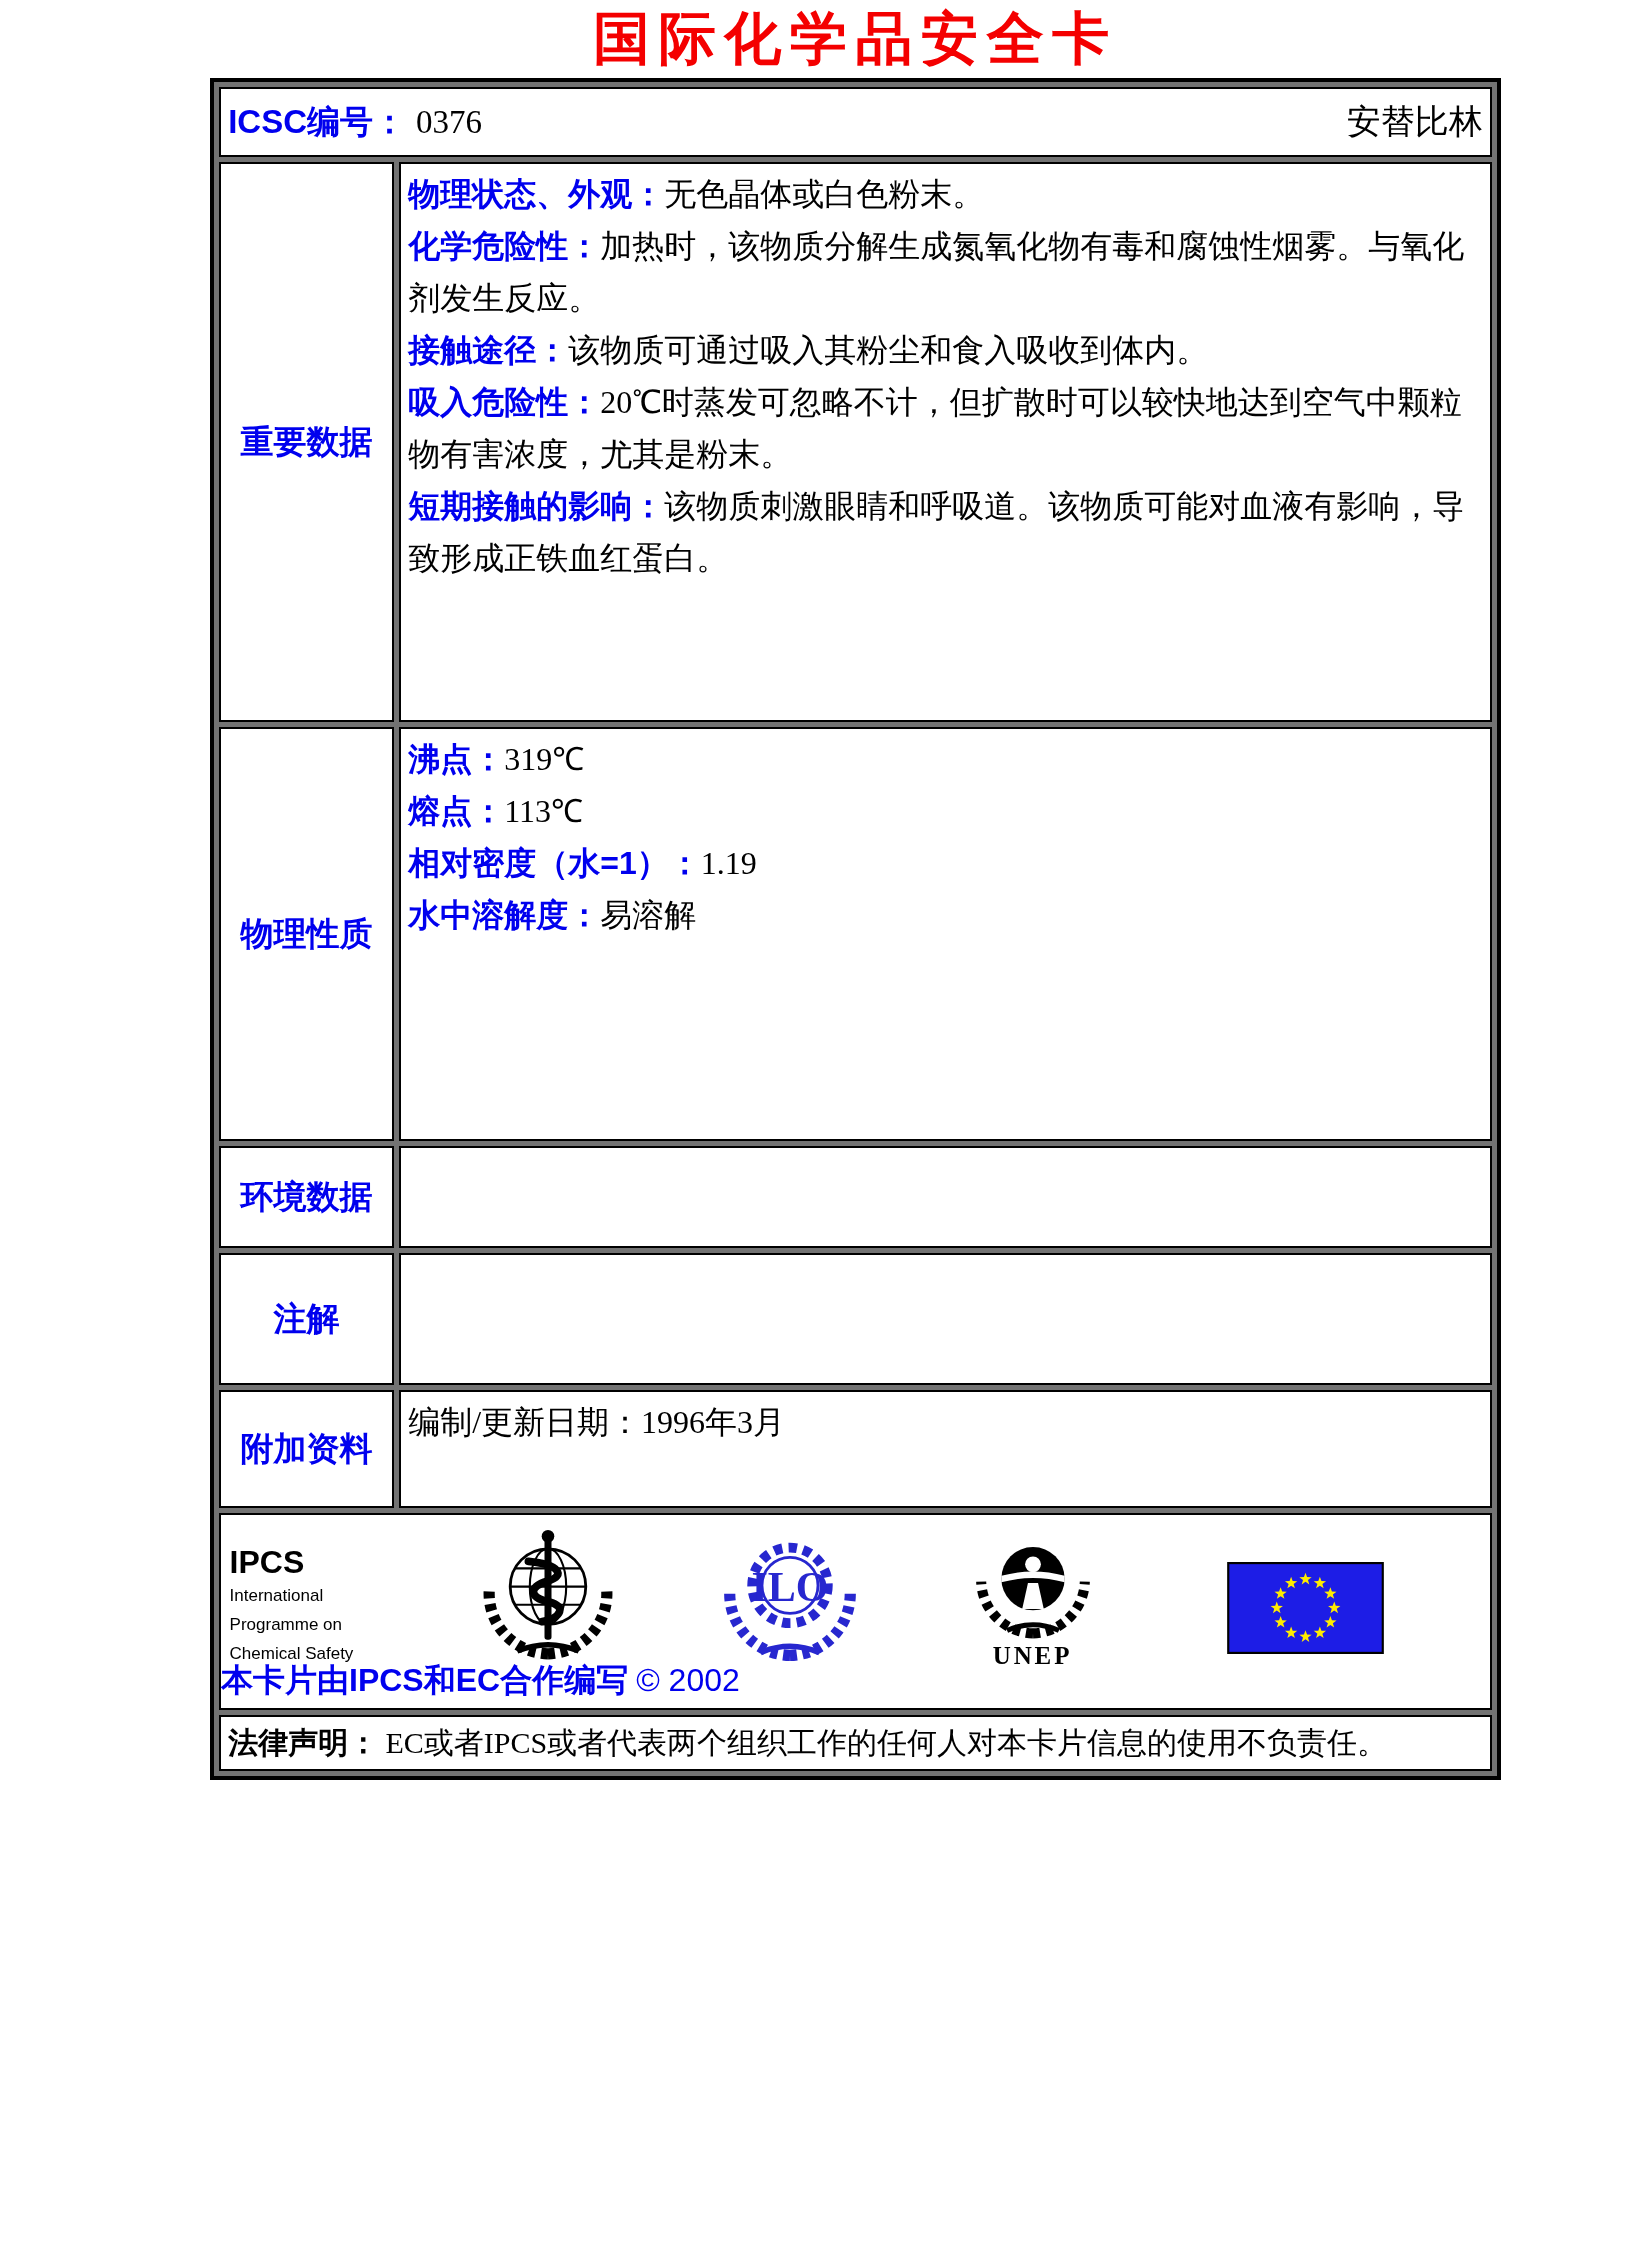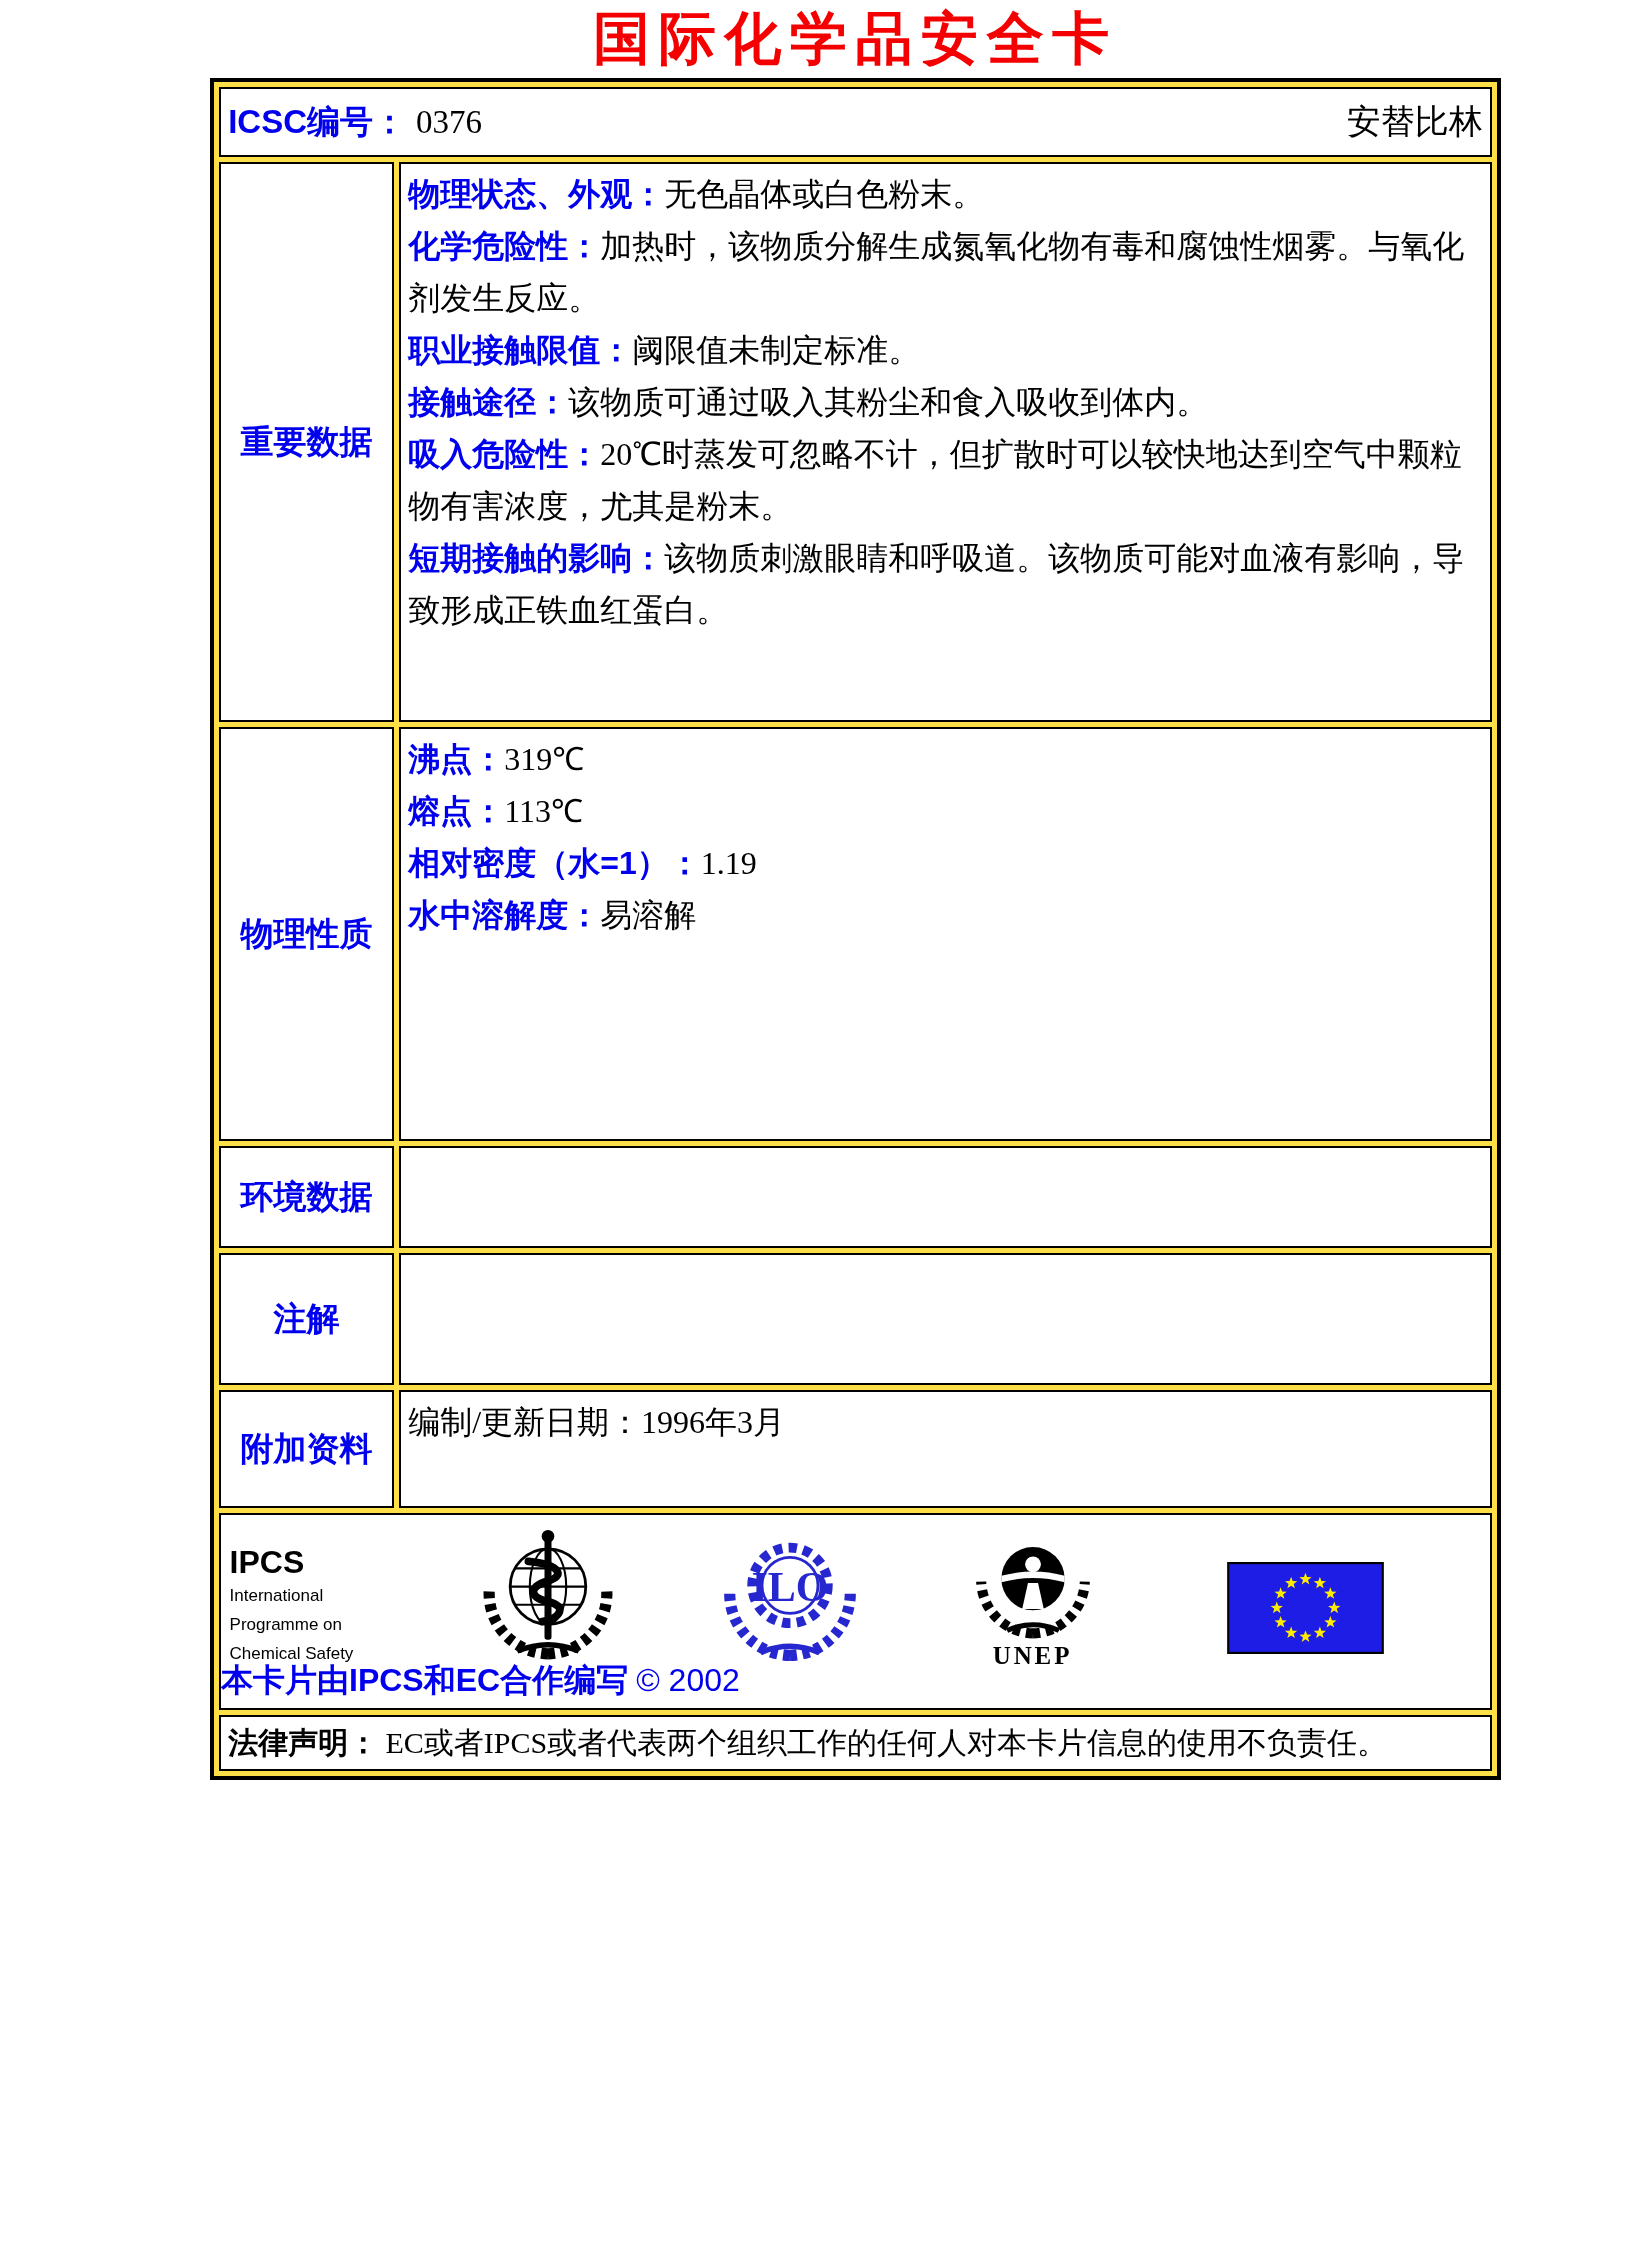--- a/index.html
+++ b/index.html
@@ -2,21 +2,21 @@
 <html style="font-size:11.5px"><head>
 <meta charset="utf-8">
 <style>
   html,body{margin:0;padding:0;background:#ffffff;}
   .page{position:relative;width:1646px;height:2261px;background:#ffffff;overflow:hidden;
         font-family:"Liberation Serif", serif;color:#000;}
   .title{position:absolute;left:210px;top:0px;width:1291px;margin:0;text-align:center;
          font-size:57px;line-height:75px;font-weight:bold;color:#f40000;letter-spacing:8.6px;
          font-family:"DejaVu Serif", serif;}
   .card{position:absolute;left:210px;top:78px;width:1291px;box-sizing:border-box;
-        border:4.3px solid #000;background:#fde047;display:grid;
+        border:4.3px solid #000;background:#737373;display:grid;
         grid-template-columns:175px 1fr;gap:5px;padding:5px;}
   .cell{border:2.2px solid #000;background:#fff;box-sizing:border-box;}
   .full{grid-column:1 / -1;}
   .label-cell{display:flex;align-items:center;justify-content:center;
               color:#0000ee;font-weight:bold;font-size:33px;
               font-family:"Liberation Sans", sans-serif;}
   .content-cell{padding:4.3px 4.3px 2.9px 7.2px;font-size:32px;line-height:52px;}
   .content-cell p{margin:0;}
   .blue-label{color:#0000ee;font-weight:bold;font-family:"Liberation Sans", sans-serif;}
   .black-label{color:#000;font-family:"Liberation Serif", serif;}
@@ -59,21 +59,20 @@
       </div>
       <div class="chem-name">安替比林</div>
     </div>
 
     <div class="cell label-cell h-imp">
       <span>重要数据</span>
     </div>
     <div class="cell content-cell h-imp">
       <p><span class="blue-label">物理状态、外观：</span><span>无色晶体或白色粉末。</span></p>
       <p><span class="blue-label">化学危险性：</span><span>加热时，该物质分解生成氮氧化物有毒和腐蚀性烟雾。与氧化剂发生反应。</span></p>
-      <p><span class="blue-label">职业接触限值：</span><span>阈限值未制定标准。</span></p>
       <p><span class="blue-label">接触途径：</span><span>该物质可通过吸入其粉尘和食入吸收到体内。</span></p>
       <p><span class="blue-label">吸入危险性：</span><span>20℃时蒸发可忽略不计，但扩散时可以较快地达到空气中颗粒物有害浓度，尤其是粉末。</span></p>
       <p><span class="blue-label">短期接触的影响：</span><span>该物质刺激眼睛和呼吸道。该物质可能对血液有影响，导致形成正铁血红蛋白。</span></p>
     </div>
 
     <div class="cell label-cell h-phys">
       <span>物理性质</span>
     </div>
     <div class="cell content-cell h-phys">
       <p><span class="blue-label">沸点：</span><span>319℃</span></p>

